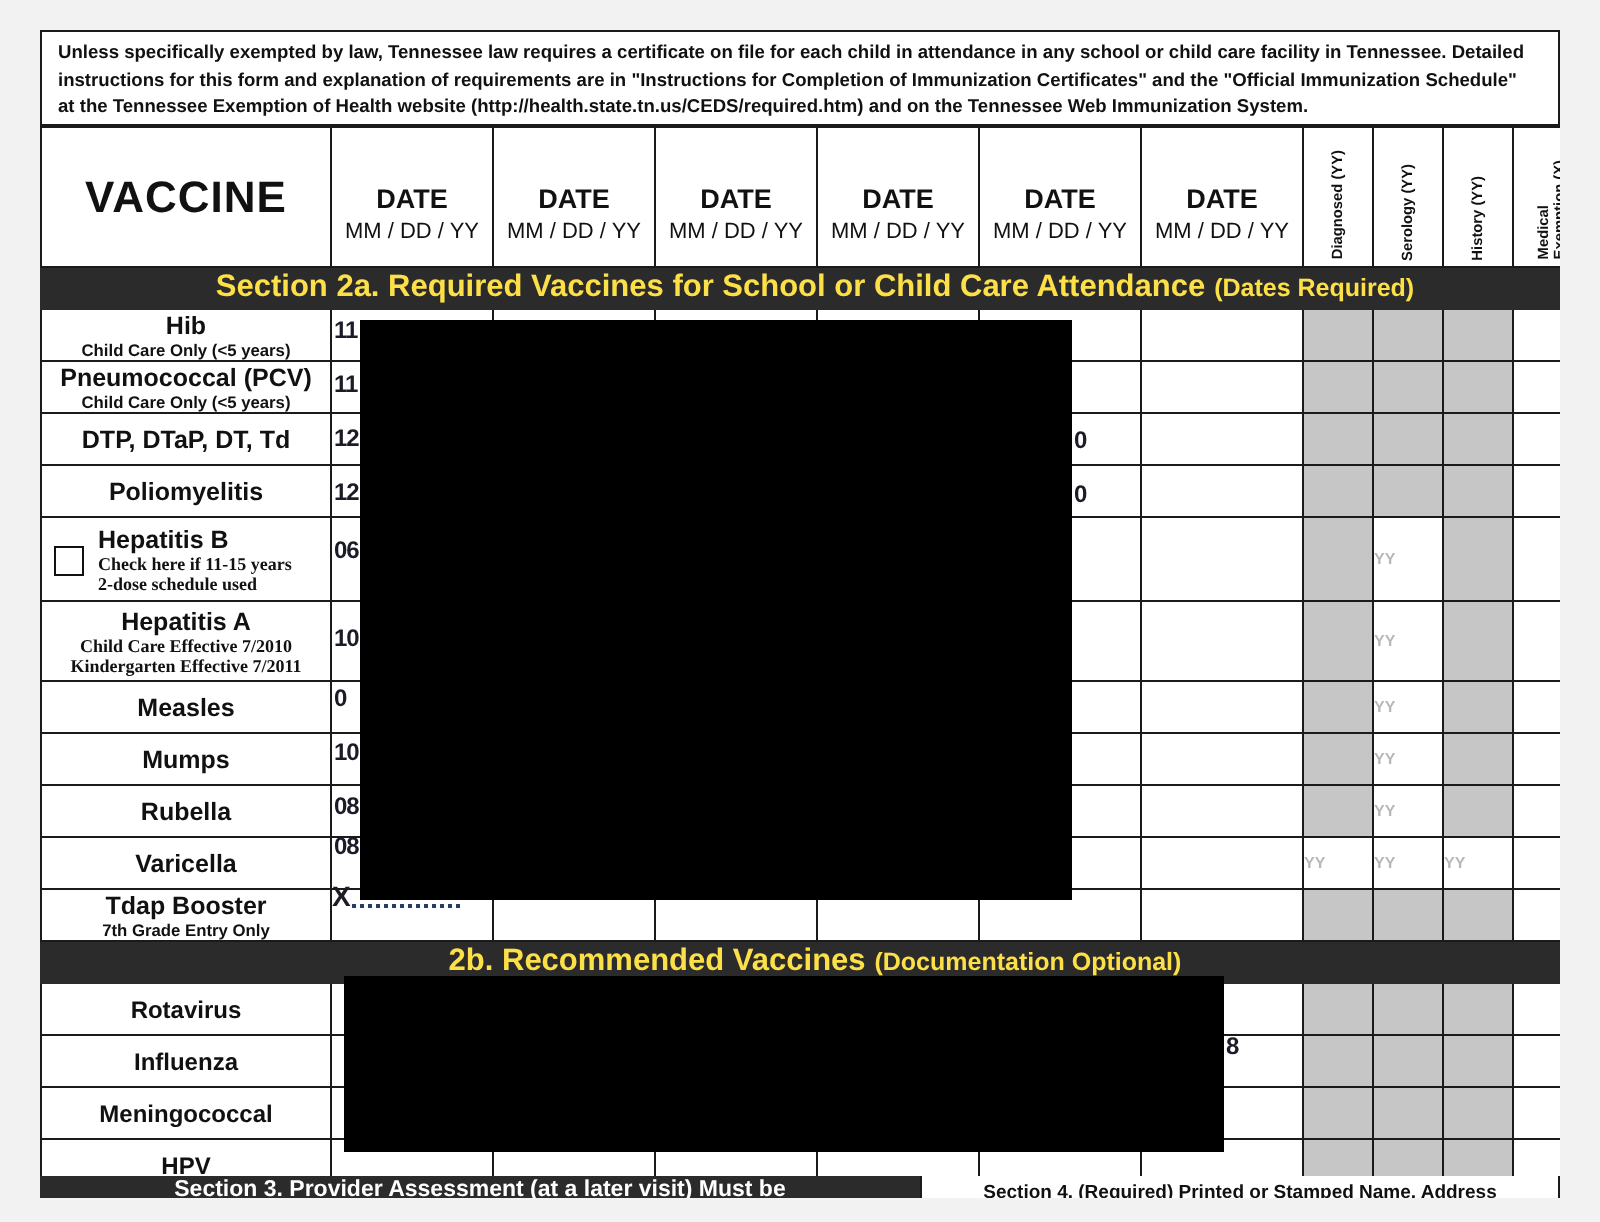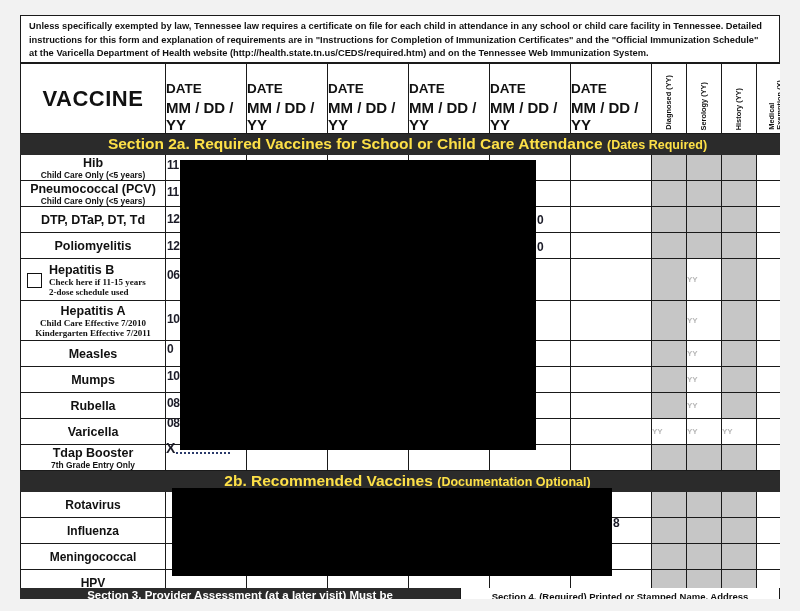--- a/index.html
+++ b/index.html
@@ -64,32 +64,32 @@
   
   .hdr { height: 70px; }
   .hdr-vaccine {
     text-align: center;
     font-size: 22px;
     font-weight: bold;
     letter-spacing: .5px;
     color: #111;
   }
   .hdr-date {
-    text-align: left;
+    text-align: center;
     color: #111;
   }
   .hdr-date .d-main {
     font-size: 13.5px;
     font-weight: bold;
     display: block;
     margin-top: 16px;
   }
   .hdr-date .d-sub {
-    font-size: 15px;
-    font-weight: bold;
+    font-size: 11px;
+    font-weight: normal;
     display: block;
     margin-top: 3px;
   }
   .hdr-rot {
     position: relative;
     height: 70px;
   }
   .rot-wrap {
     position: absolute;
     left: 0; right: 0; bottom: 3px;
@@ -220,21 +220,21 @@
 </style>
 </head>
 <body>
 
 <div id="page">
 
   <div class="instr-box">
     <div class="instr-text">Unless specifically exempted by law, Tennessee law requires a certificate on file for each child in attendance in any school or child care facility in Tennessee.  Detailed</div>
     <div class="instr-text">instructions for this form and explanation of requirements are in "Instructions for Completion of Immunization Certificates" and the "Official Immunization Schedule"</div>
     <div class="instr-text">
-      <span>at the Varicella Department of Health website (</span><span class="instr-link">http://health.state.tn.us/CEDS/required.htm</span><span>) and on the Tennessee Web Immunization System.</span>
+      <span>at the Tennessee Exemption of Health website (</span><span class="instr-link">http://health.state.tn.us/CEDS/required.htm</span><span>) and on the Tennessee Web Immunization System.</span>
     </div>
   </div>
 
   <table class="tbl">
     <colgroup>
       <col class="c-vac">
         <col class="c-date">
         <col class="c-date">
         <col class="c-date">
       <col class="c-date">

